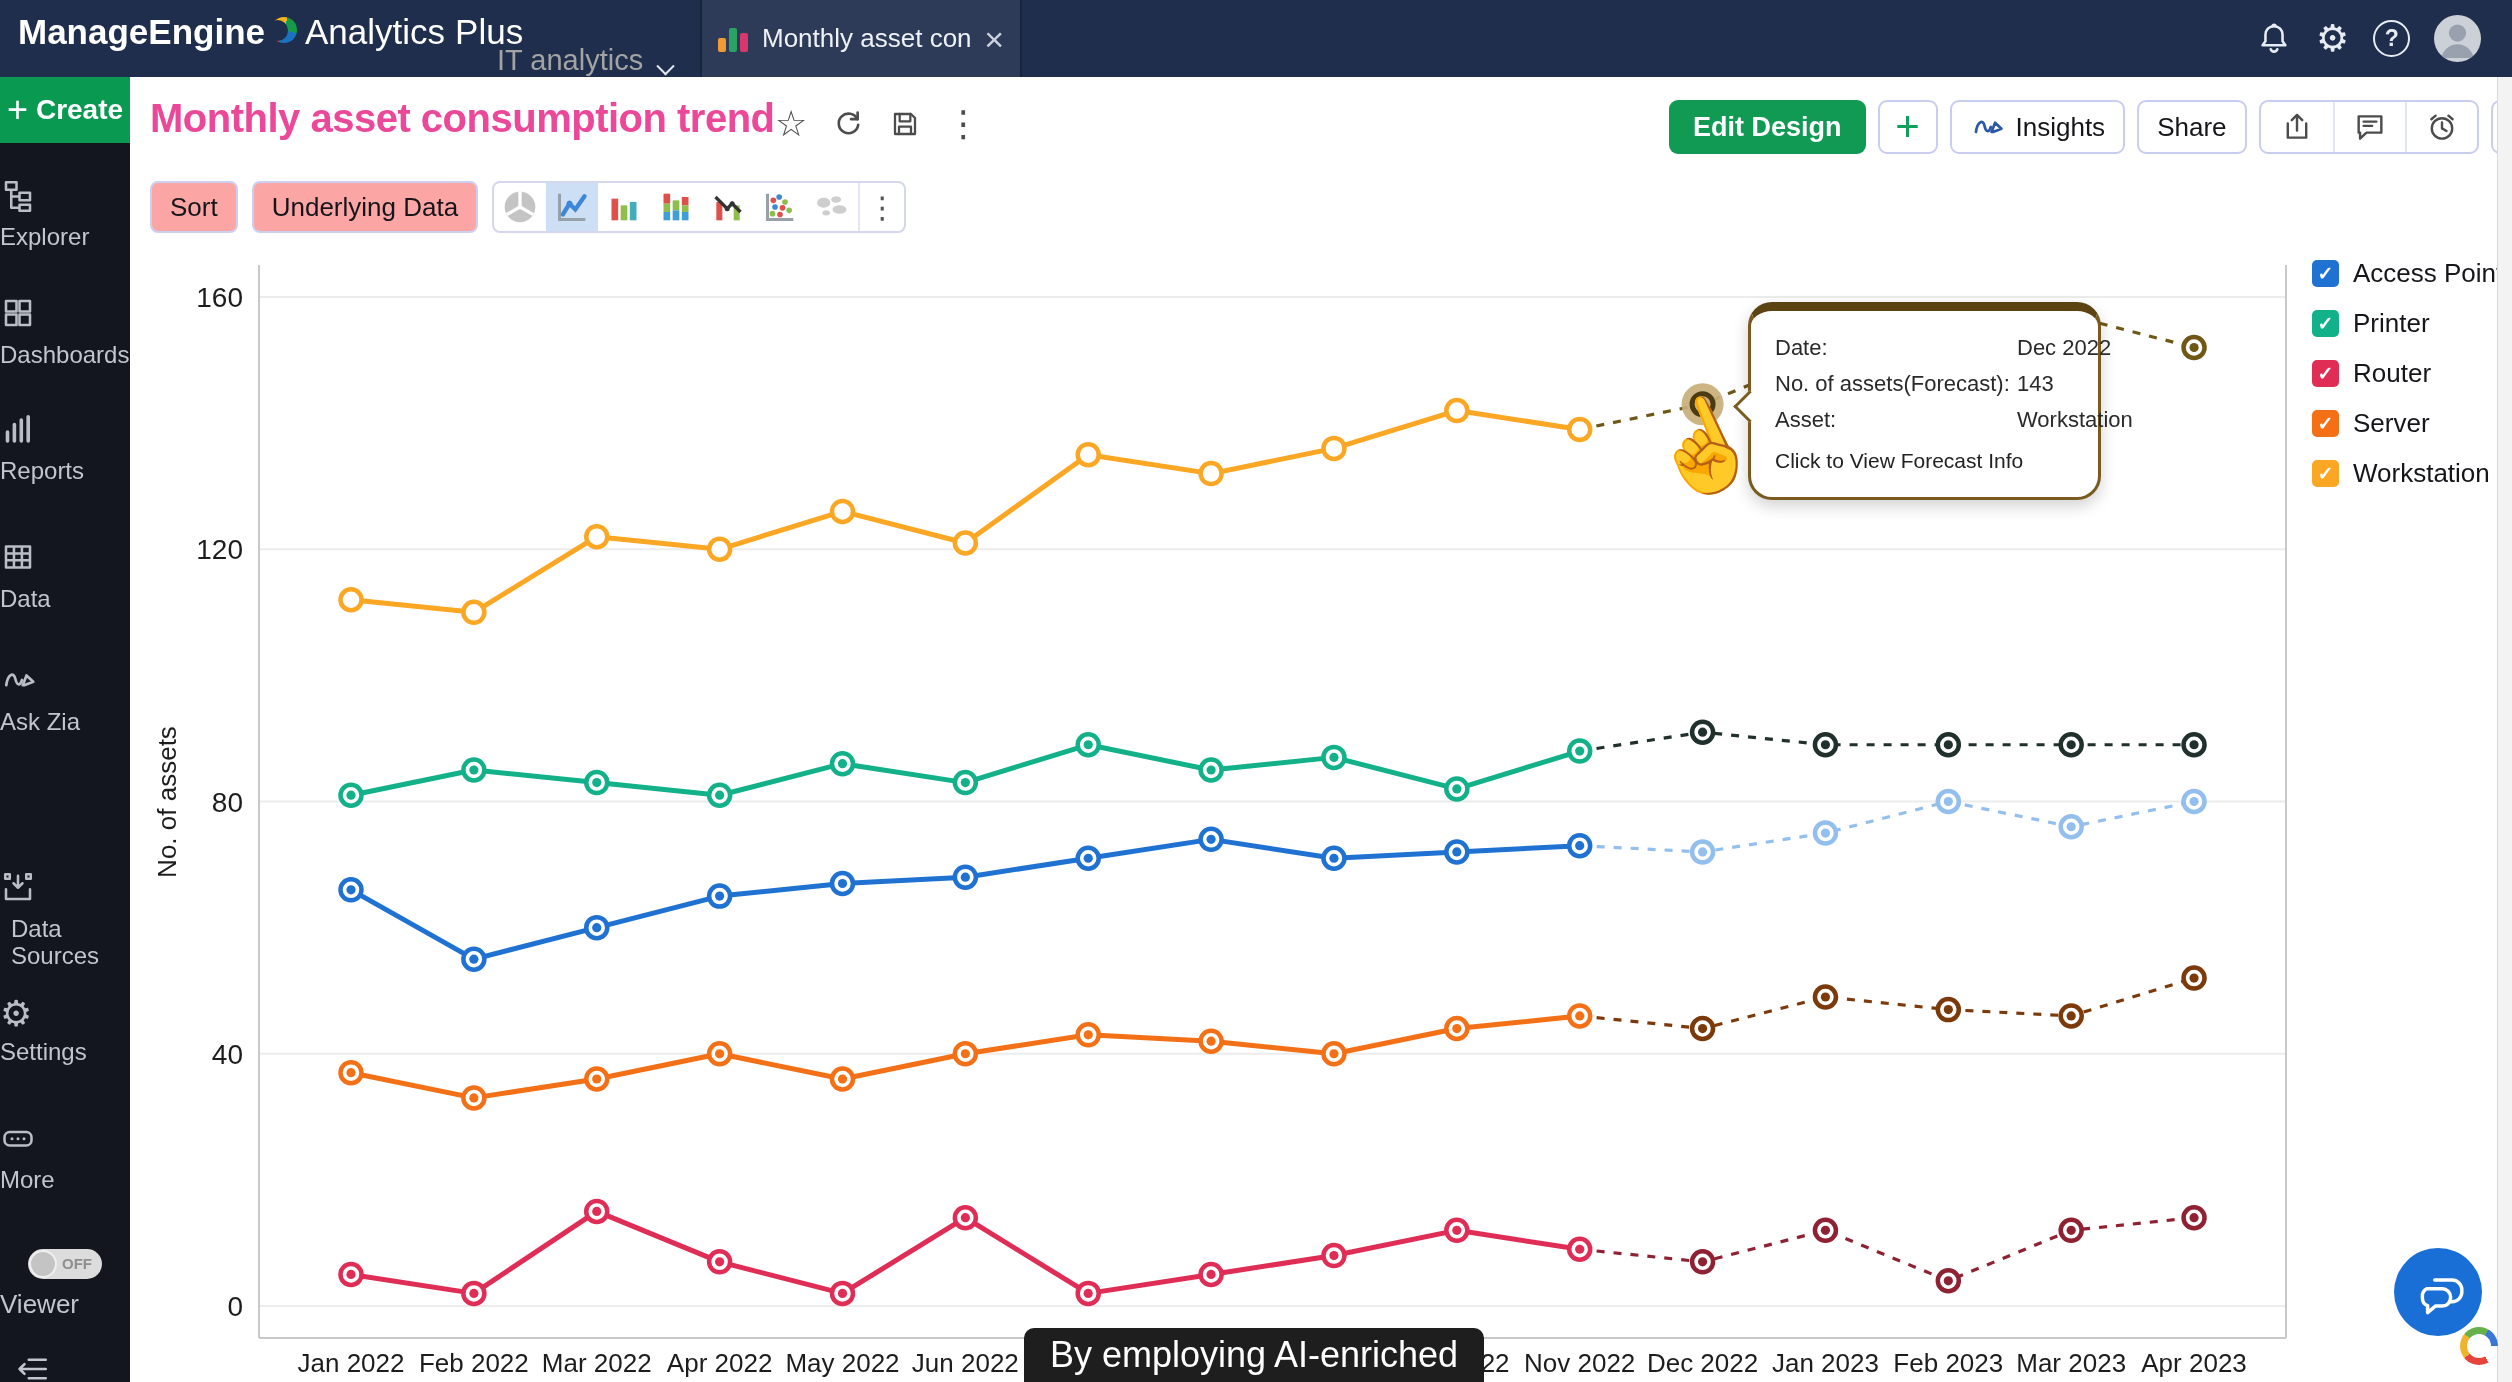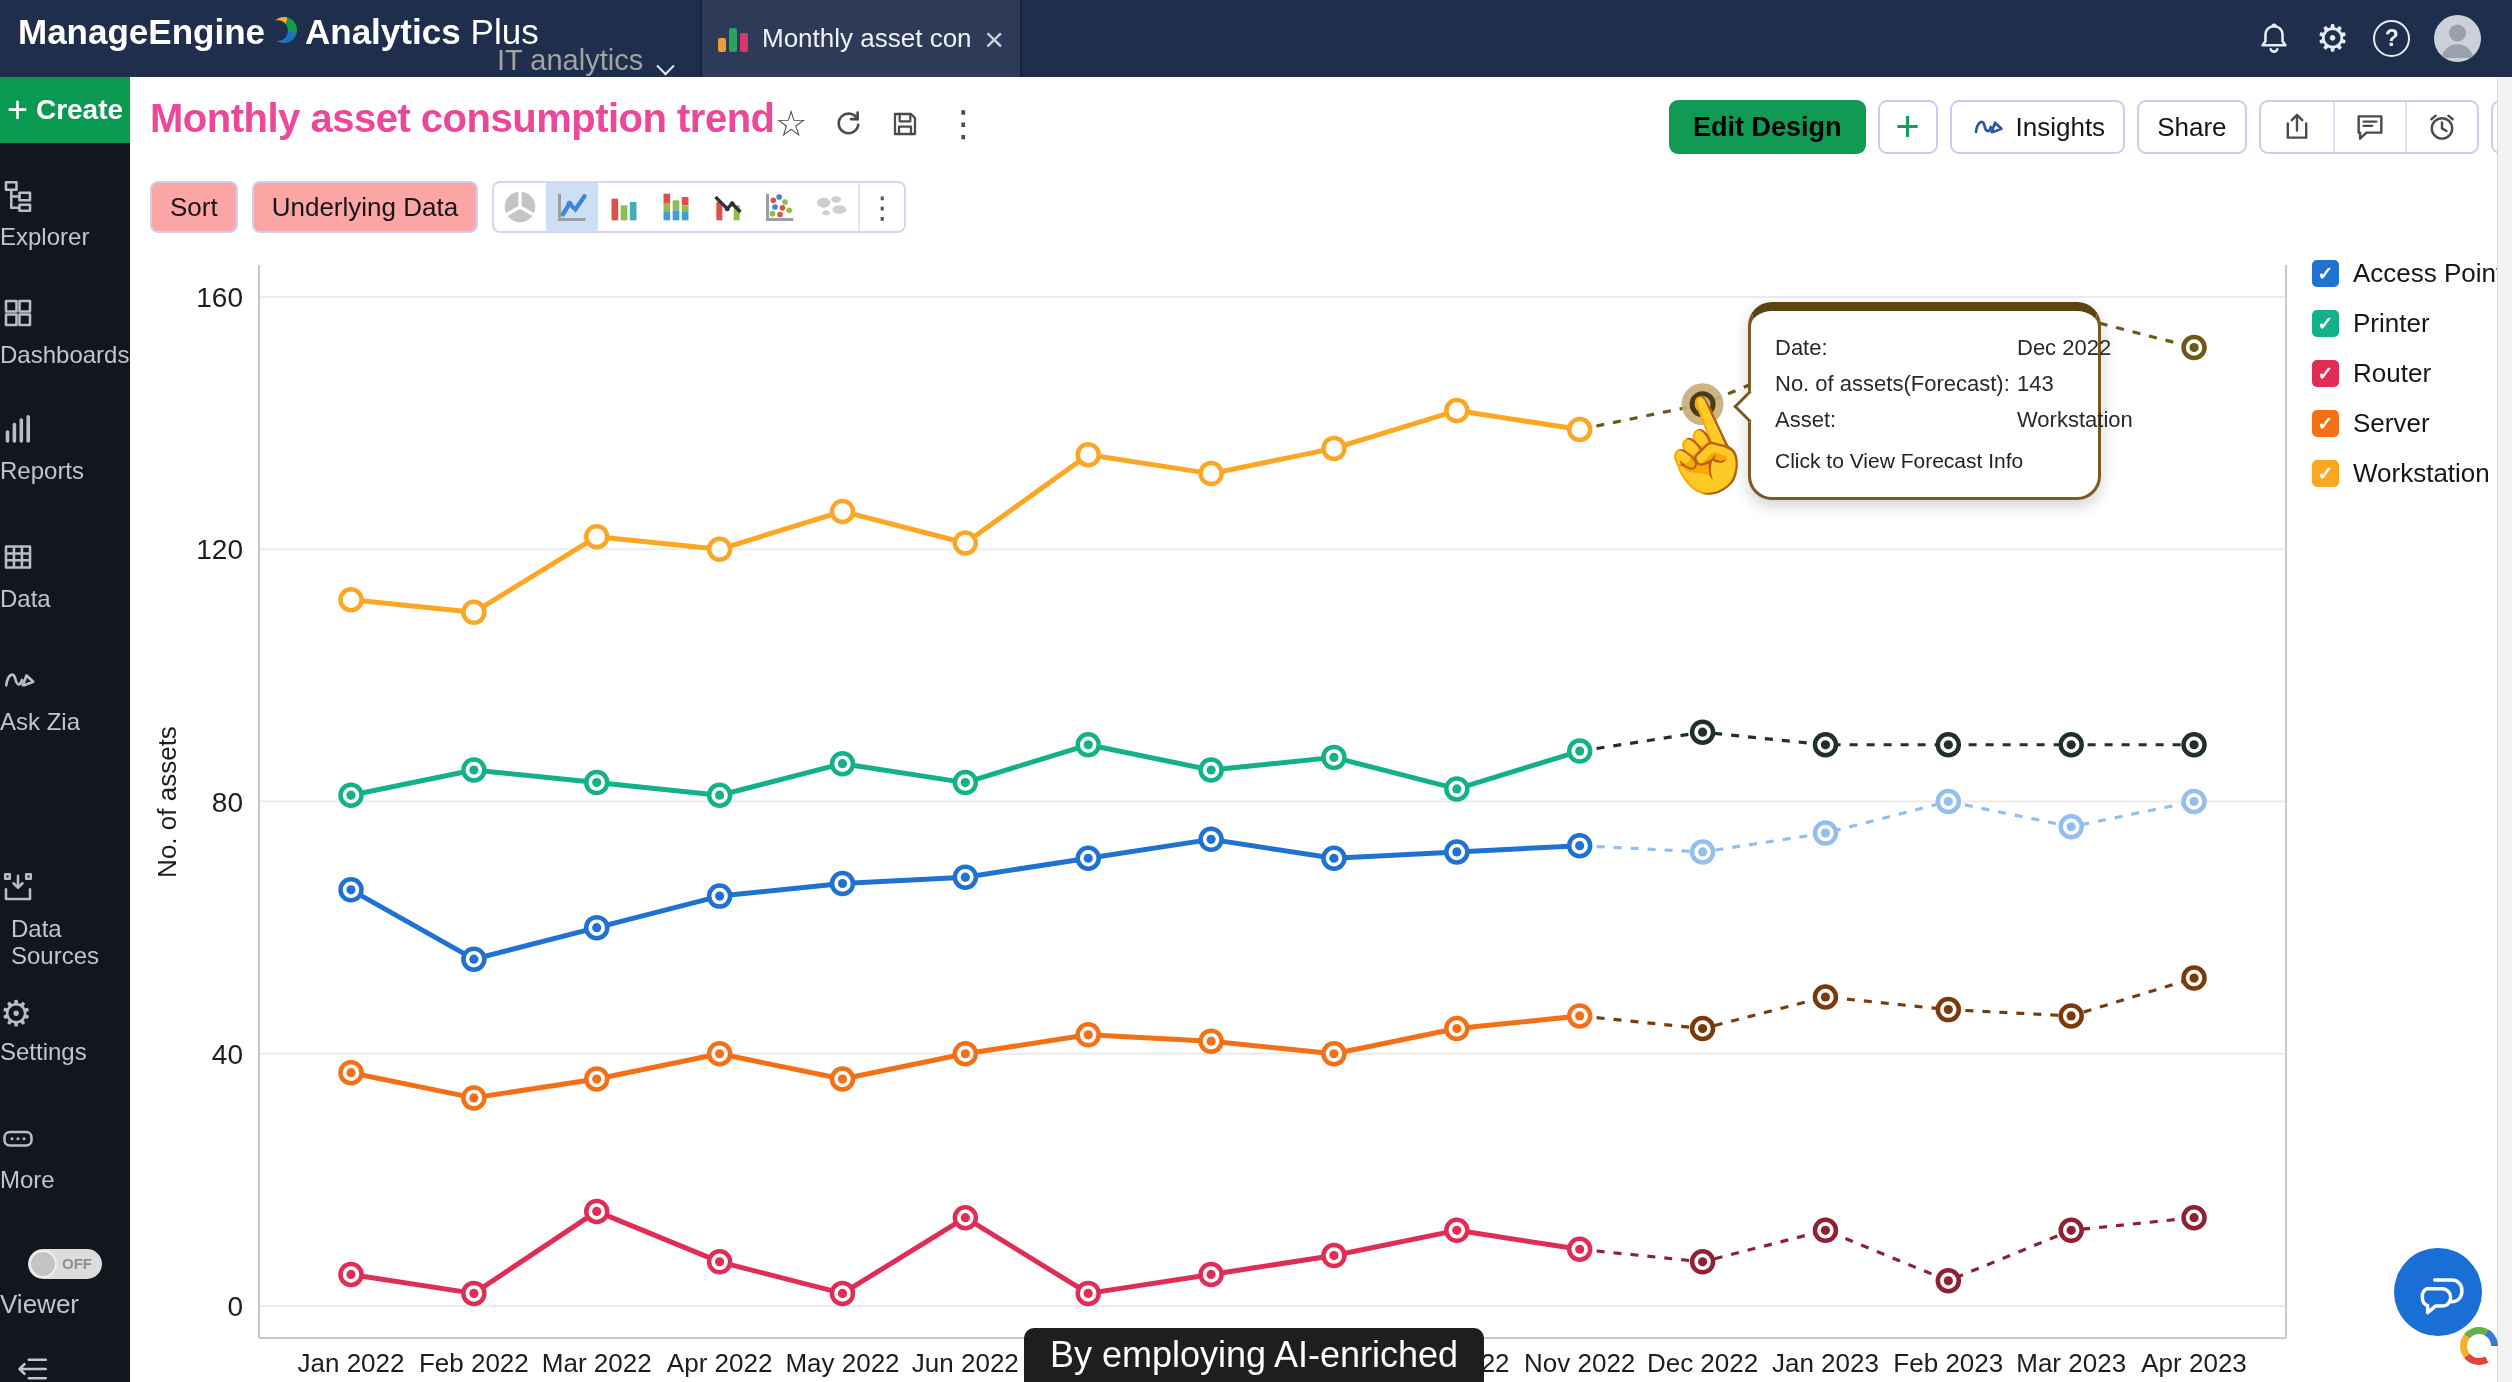--- a/index.html
+++ b/index.html
@@ -8,21 +8,21 @@
   .ico{fill:none;stroke:currentColor;stroke-width:2;stroke-linecap:round;stroke-linejoin:round}
 
   
   .topbar{position:absolute;left:0;top:0;width:2512px;height:77px;background:#1f2e4c;z-index:20}
   .brand{position:absolute;left:18px;top:0;height:63px;display:flex;align-items:center;gap:4px;color:#fff}
   .brand .b1{font-size:35px;font-weight:bold}
   .brand .swirl{position:relative;width:28px;height:34px;margin:0 2px}
   .brand .swirl::before{content:"";position:absolute;left:0;top:2px;width:26px;height:26px;border-radius:50%;
     background:conic-gradient(from 200deg,#e43f2f 0 95deg,#f7b31c 95deg 175deg,#159a4a 175deg 265deg,#1a73c1 265deg 360deg)}
   .brand .swirl::after{content:"";position:absolute;left:-4px;top:5px;width:21px;height:21px;border-radius:50%;background:#1f2e4c}
-  .brand .b2{font-size:35px;font-weight:bold}
+  .brand .b2{font-size:35px;font-weight:normal}
   .brand .b3{font-size:35px;font-weight:300;margin-left:6px}
   .workspace{position:absolute;left:497px;top:0;height:77px;display:flex;align-items:flex-end;gap:16px;color:#a3a3a3;font-size:29px;cursor:pointer}
   .chev{width:13px;height:13px;border-right:2.5px solid #e2e7f0;border-bottom:2.5px solid #e2e7f0;transform:rotate(45deg) translate(-3px,-3px)}
   .tab{position:absolute;left:700px;top:0;width:322px;height:77px;background:#2d3b58;border-left:2px solid #17243d;border-right:2px solid #17243d;
     display:flex;align-items:center;padding:0 16px;cursor:pointer}
   .tabbars{display:flex;align-items:flex-end;gap:3px;height:26px;margin-right:14px}
   .tabbars span{width:8px;border-radius:2px;display:block}
   .tab-title{color:#eef1f6;font-size:26px;white-space:nowrap;overflow:hidden}
   .tab-close{margin-left:auto;color:#ccd2dd;font-size:34px;line-height:34px;padding-left:12px;cursor:pointer}
   .top-actions{position:absolute;left:2256px;top:0;height:77px;display:flex;align-items:center;gap:24px;color:#e7ebf3}
@@ -42,21 +42,21 @@
   .toggle .st{position:absolute;right:10px;top:6px;font-size:15px;color:#8f8f8f;font-weight:bold}
   .collapse{position:absolute;left:16px;top:1275px;color:#c2c5cc;cursor:pointer}
 
   
   .page-title{position:absolute;left:150px;top:96px;font-size:40px;font-weight:bold;color:#ec4899;letter-spacing:-0.5px;z-index:10}
   .title-icons{position:absolute;left:775px;top:104px;display:flex;align-items:center;gap:24px;color:#4c4c4c;z-index:10}
   .title-icons .glyph{font-size:36px;line-height:40px;cursor:pointer}
   .actions{position:absolute;left:1669px;top:100px;display:flex;align-items:center;gap:12px;z-index:10}
   .btn{height:54px;display:inline-flex;align-items:center;justify-content:center;background:#fff;border:2px solid #c9cdf0;border-radius:9px;
     font-size:26px;color:#15151a;padding:0 18px;cursor:pointer;white-space:nowrap}
-  .btn-green{background:#119a54;border:none;color:#000000;font-size:27px;font-weight:600;padding:8px 24px}
+  .btn-green{background:#119a54;border:none;color:#ffffff;font-size:27px;font-weight:600;padding:8px 24px}
   .btn-plus{width:60px;padding:0;color:#11a05c;font-size:42px;font-weight:300}
   .btn-insights{gap:10px}
   .icon-group{display:flex;height:54px;border:2px solid #c9cdf0;border-radius:9px;overflow:hidden;background:#fff}
   .icon-cell{width:72px;height:100%;display:flex;align-items:center;justify-content:center;color:#4c4c4c;cursor:pointer}
   .icon-cell + .icon-cell{border-left:2px solid #e1e4f6}
   .btn-gear{width:70px;padding:0;color:#4c4c4c}
 
   
   .toolbar{position:absolute;left:150px;top:181px;display:flex;align-items:center;gap:14px;z-index:10}
   .tbtn{height:52px;display:inline-flex;align-items:center;background:#fca5a5;border:2px solid #ccd0f0;border-radius:8px;font-size:26px;color:#15151a;padding:0 18px;cursor:pointer}

